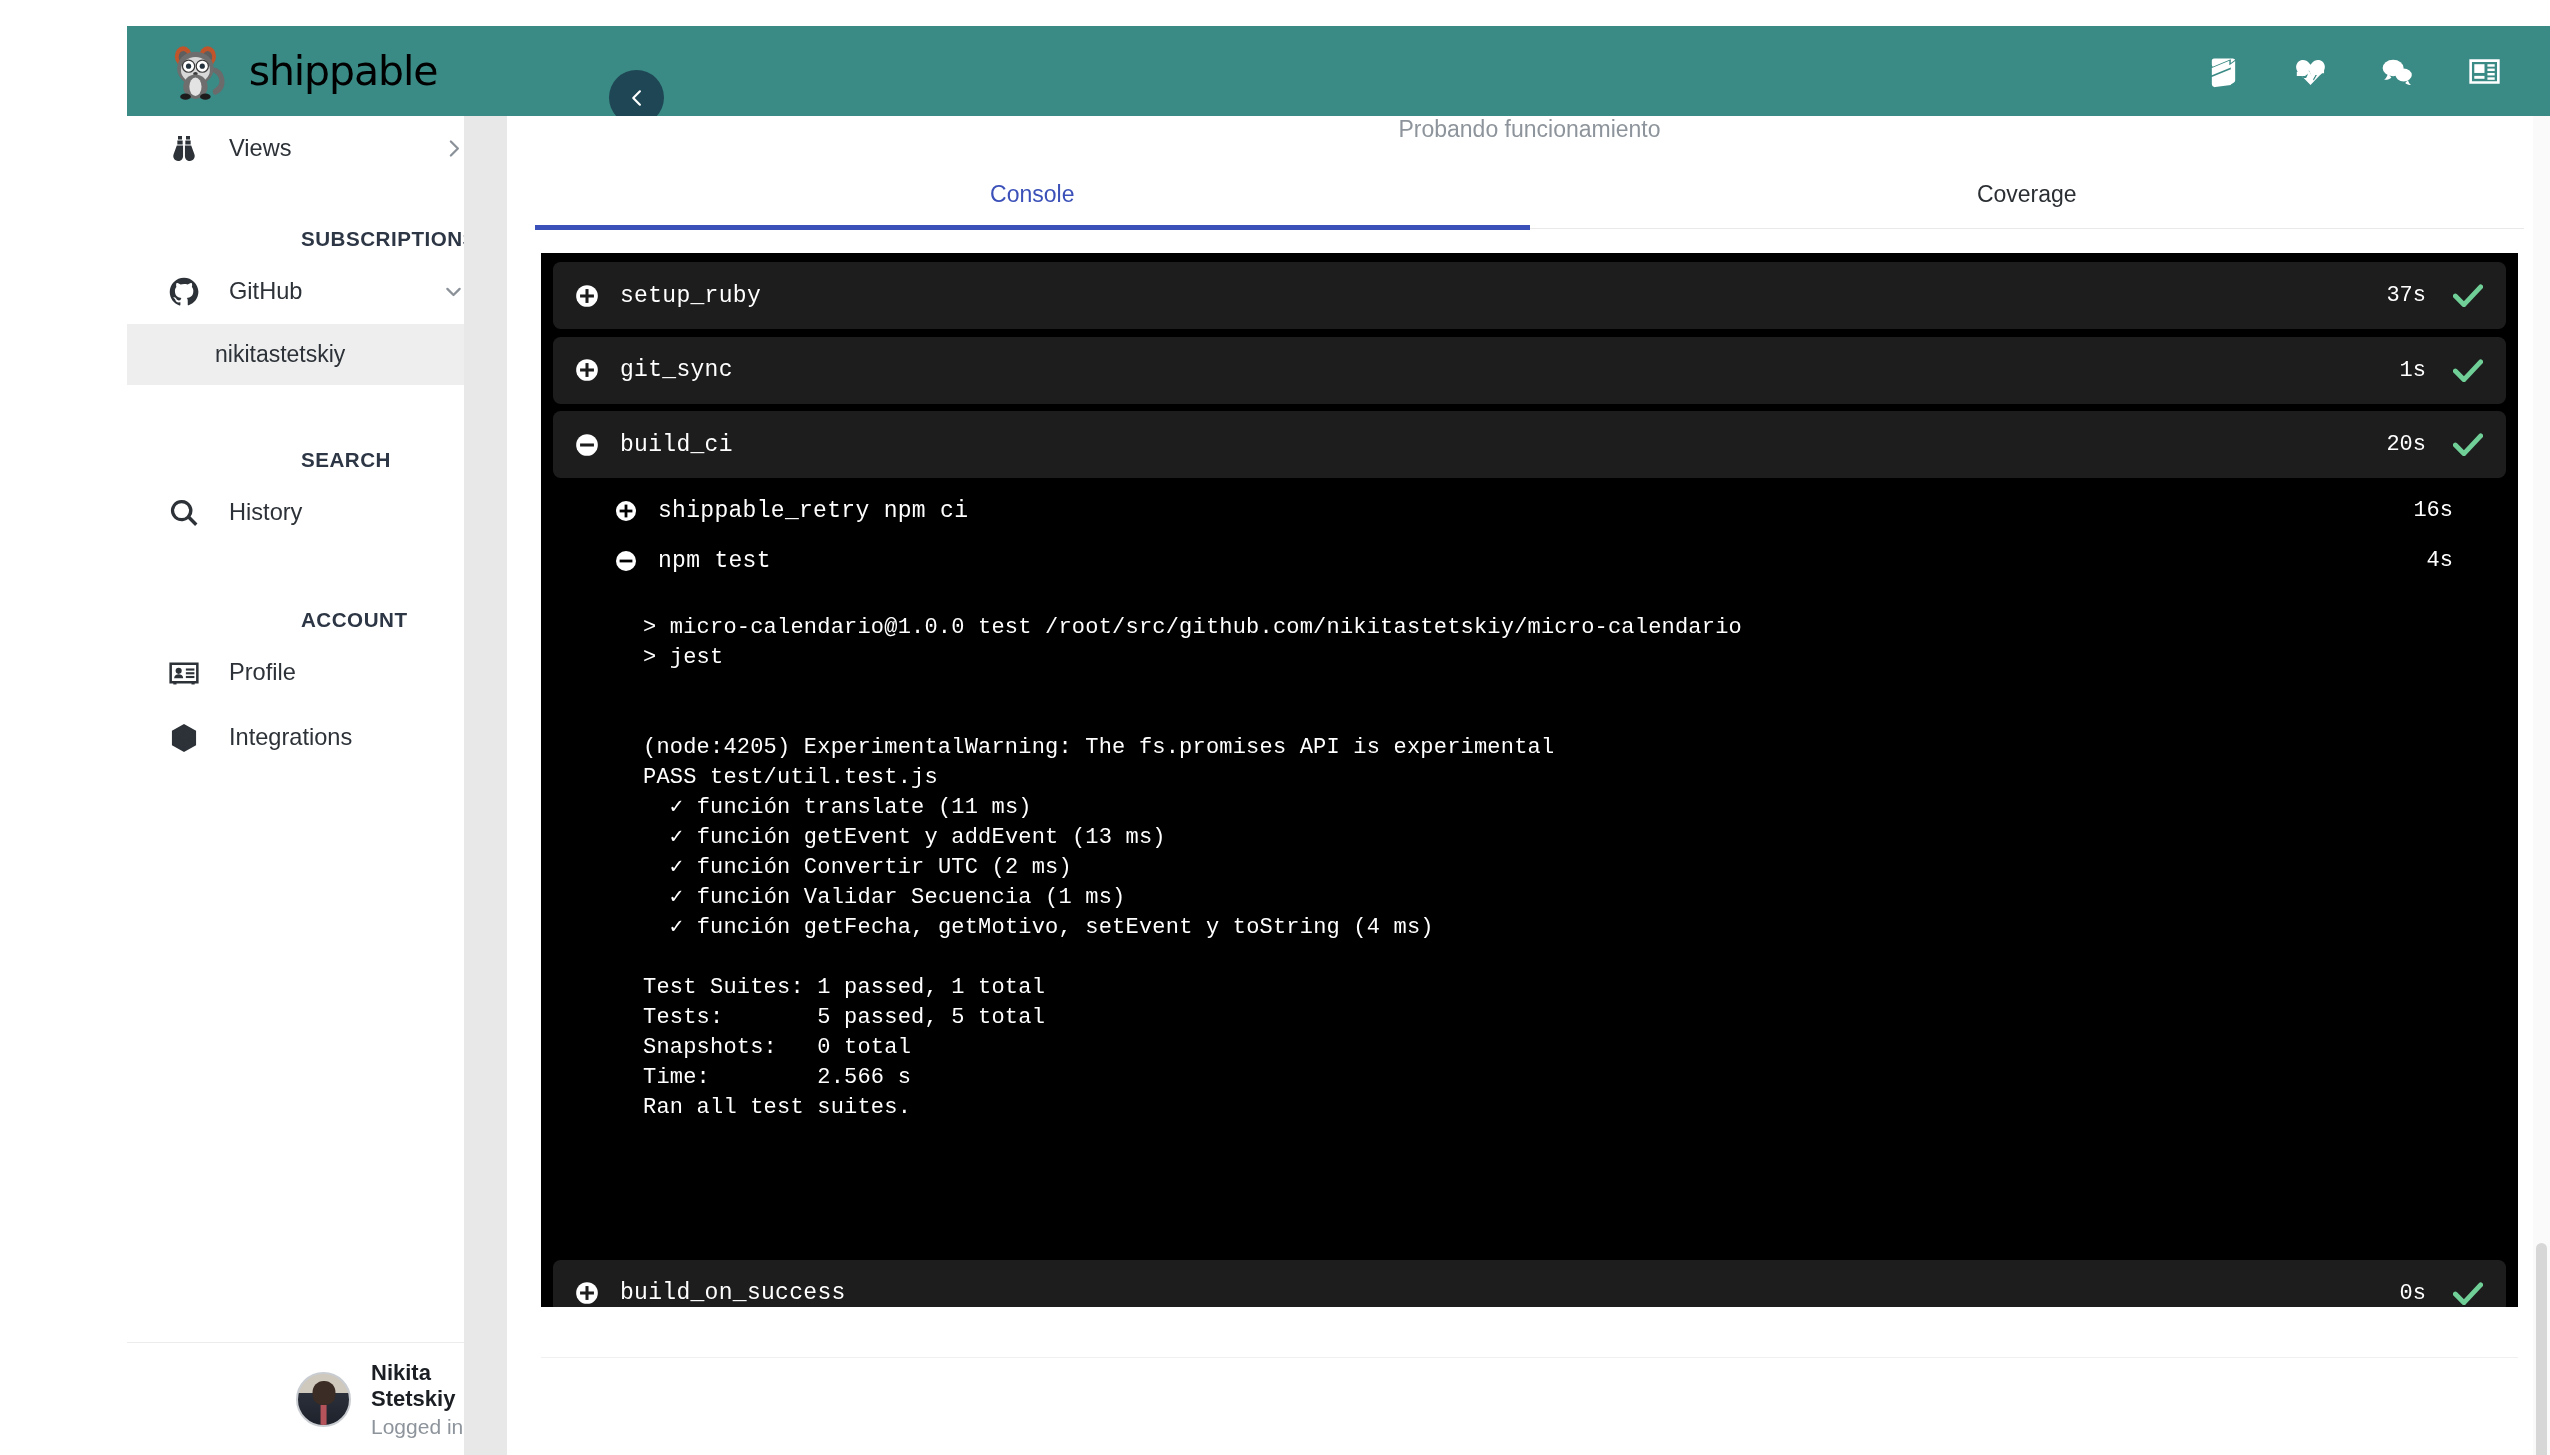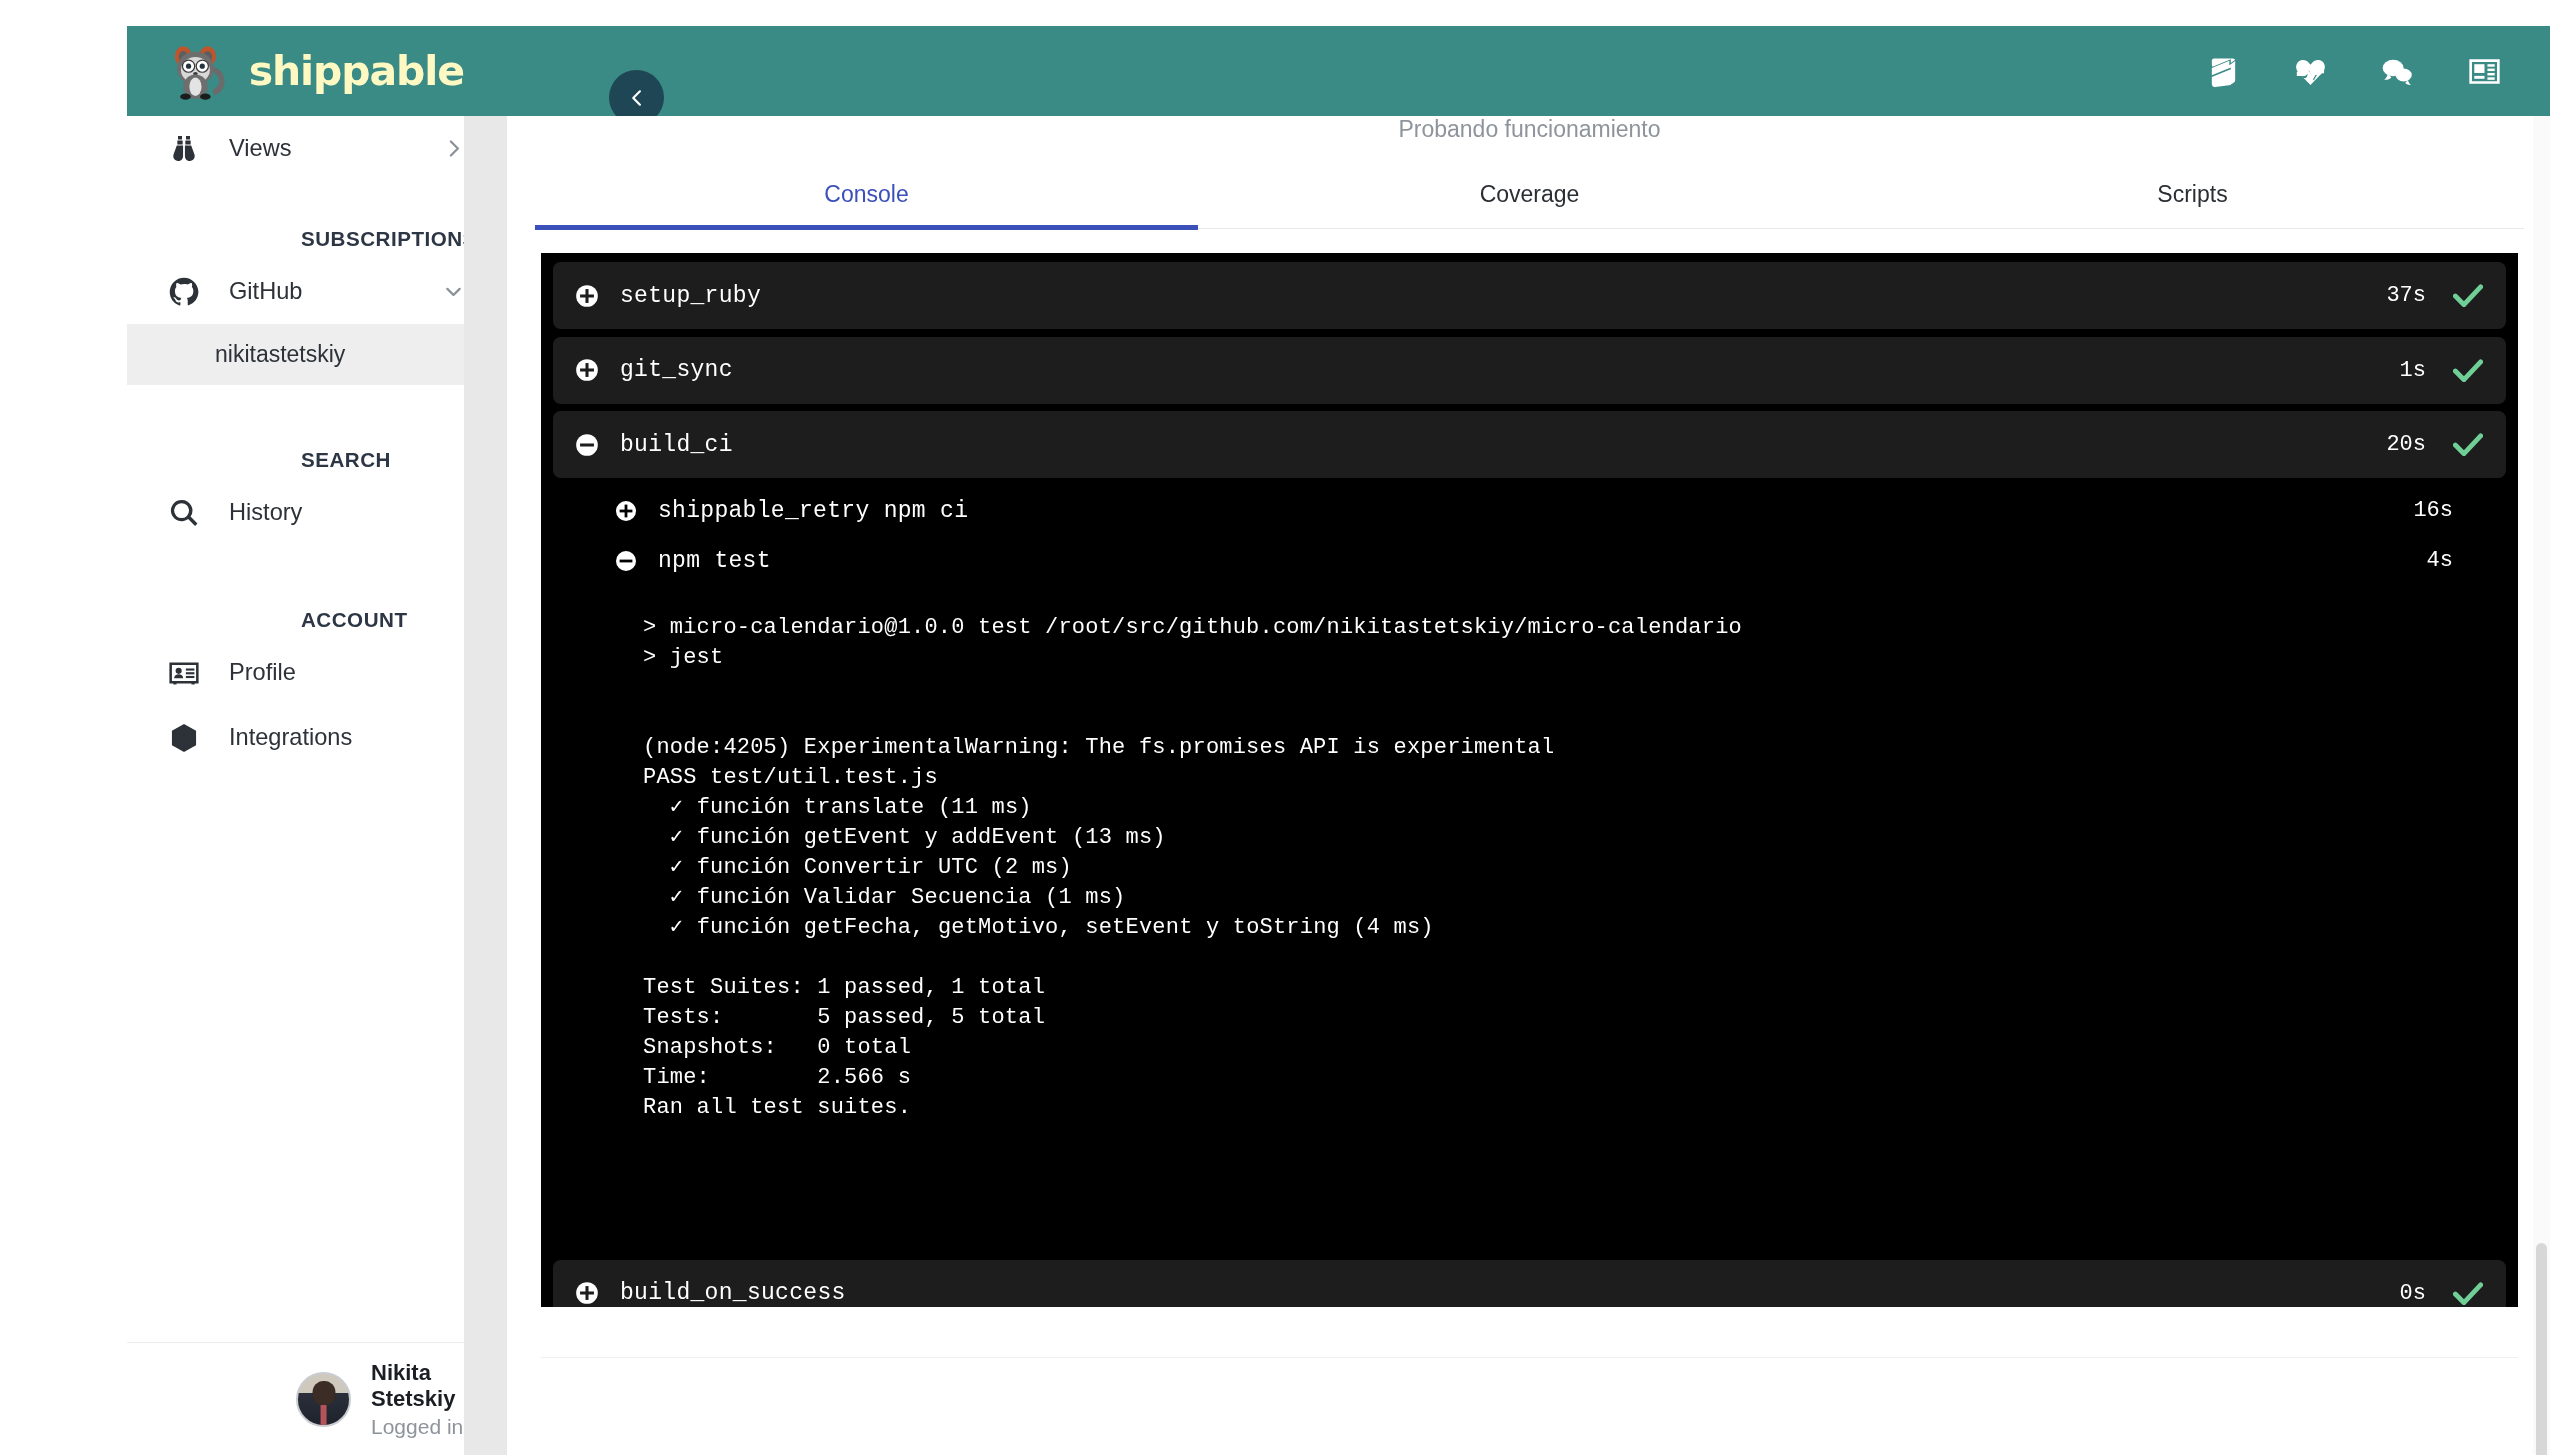--- a/index.html
+++ b/index.html
@@ -25,21 +25,21 @@
     width: 2423px; height: 90px;
     background: #3a8a85;
     display: flex; align-items: center;
   }
   .brand {
     display: flex; align-items: center;
     margin-left: 41px; gap: 16.7px;
   }
   .brand-mark { width: 64px; height: 61px; display: block; }
   .brand-text {
-    font-size: 41px; font-weight: 700; color: #fef9c3;
+    font-size: 41px; font-weight: 400; color: #000000;
     letter-spacing: -1.1px; line-height: 1;
     font-family: "DejaVu Sans", sans-serif;
   }
   .collapse-btn {
     position: absolute; left: 482px; top: 44px;
     width: 55px; height: 55px; border-radius: 50%;
     background: #1f4654;
     display: flex; align-items: center; justify-content: center;
     cursor: pointer; border: none;
   }
@@ -384,21 +384,20 @@
   </div>
 
   <div class="gutter"></div>
 
   <div class="main">
     <div class="page-title">Probando funcionamiento</div>
 
     <div class="tabs">
       <div class="tab active">Console</div>
       <div class="tab">Coverage</div>
-      <div class="tab">Scripts</div>
     </div>
 
     <div class="console">
 
       <div class="step">
         <span class="toggle">
           <svg viewBox="0 0 24 24">
               <circle cx="12" cy="12" r="10" fill="#fff"></circle>
               <rect x="10.6" y="5.6" width="2.8" height="12.8" fill="#1d1d1d"></rect>
               <rect x="5.6" y="10.6" width="12.8" height="2.8" fill="#1d1d1d"></rect>

